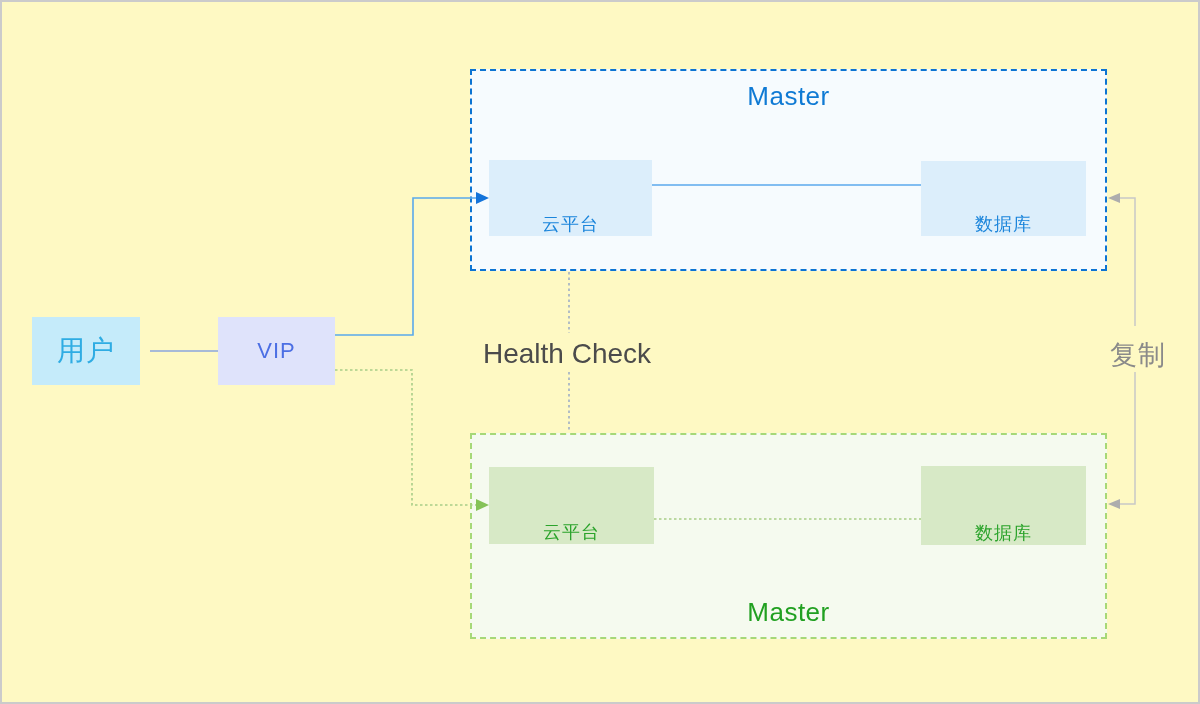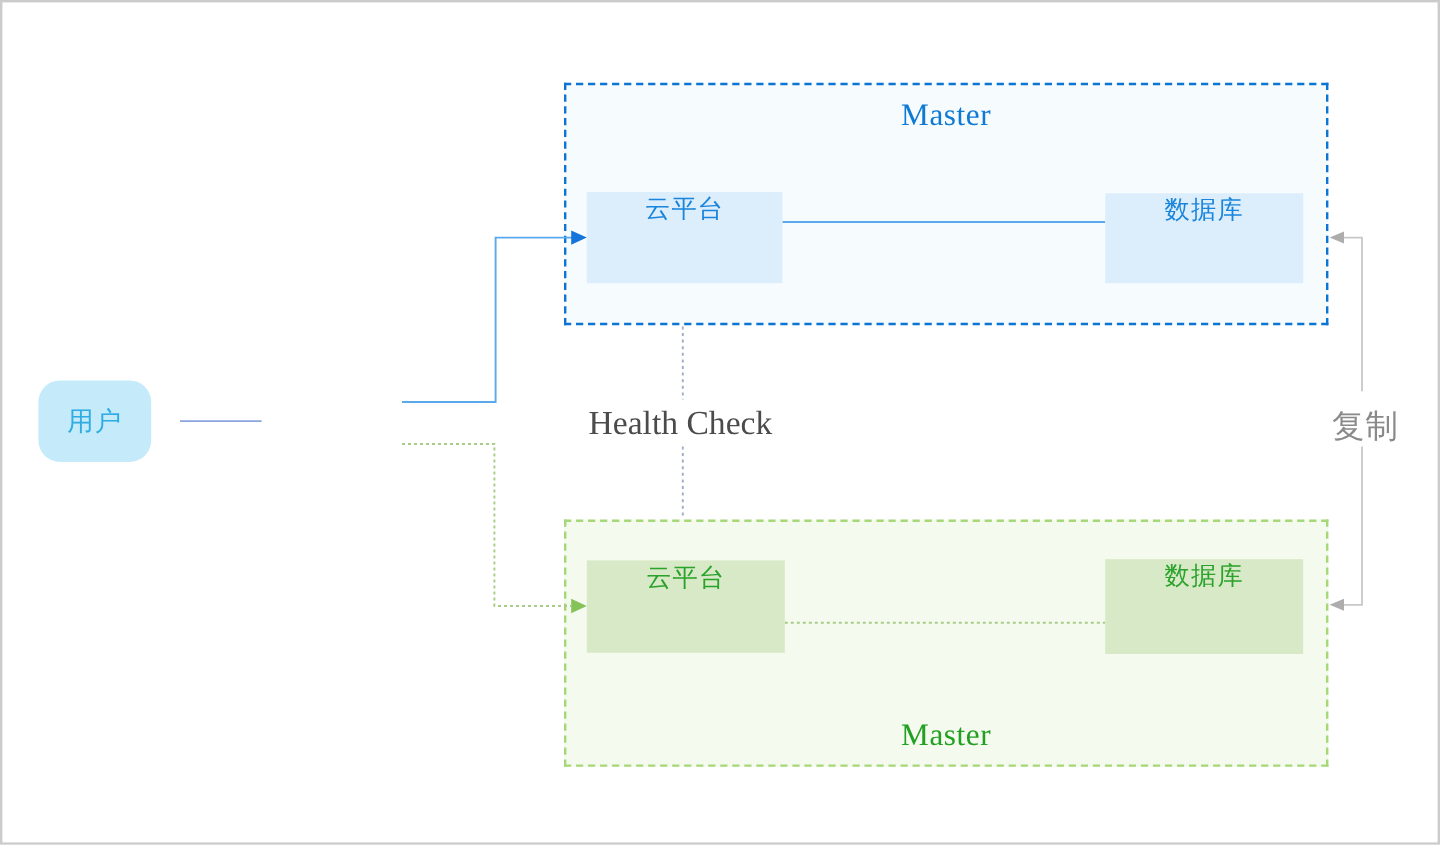--- a/index.html
+++ b/index.html
@@ -1,51 +1,51 @@
 <!DOCTYPE html>
 <html style="--canvas-border: #cbcbcb; --user-bg: #c5ebfa; --user-text: #2face3; --vip-bg: #dfe3fb; --vip-text: #4c6fe4; --user-vip-line: #8aa4de; --blue-group-bg: #f6fbfe; --blue-group-border: #0c74d2; --blue-title: #0f7ad4; --blue-box-bg: #dceefb; --blue-box-text: #1b85db; --blue-line: #5aa9ec; --blue-arrow: #1474da; --green-group-bg: #f5faef; --green-group-border: #a6d878; --green-title: #21a021; --green-box-bg: #d7e9c6; --green-box-text: #2ba32b; --green-line: #a8cd88; --green-arrow: #85c258; --health-line: #9faec6; --health-text: #4b4b4b; --repl-line: #c8c8c8; --repl-arrow: #adadad; --repl-text: #8a8a8a;"><head>
 <meta charset="utf-8">
 <style>
   html,body{margin:0;padding:0;background:#e9e9e9;}
   .canvas{
     position:relative;
     width:1200px;height:704px;
-    background:#ffffff;
+    background:#fef9c3;
     border:2px solid var(--canvas-border,#cbcbcb);
     box-sizing:border-box;
-    font-family:Liberation Serif, serif;
+    font-family:Liberation Sans, sans-serif;
     overflow:hidden;
   }
   .overlay{position:absolute;left:0;top:0;width:1200px;height:704px;pointer-events:none;}
   .node{
     position:absolute;display:flex;align-items:center;justify-content:center;
     box-sizing:border-box;letter-spacing:1px;
   }
-  .node-user{left:30px;top:315px;width:94px;height:68px;background:var(--user-bg);color:var(--user-text);font-size:22px;border-radius:18px;}
+  .node-user{left:30px;top:315px;width:108px;height:68px;background:var(--user-bg);color:var(--user-text);font-size:28px;}
   .node-vip{left:216px;top:315px;width:117px;height:68px;background:var(--vip-bg);color:var(--vip-text);font-size:22px;}
   .group{position:absolute;box-sizing:border-box;}
   .group-top{
     left:468px;top:67px;width:637px;height:202px;
     background:var(--blue-group-bg);
     border:2px dashed var(--blue-group-border);
   }
   .group-bottom{
     left:468px;top:431px;width:637px;height:206px;
     background:var(--green-group-bg);
     border:2px dashed var(--green-group-border);
   }
   .group-title{
     position:absolute;left:0;width:100%;text-align:center;
     font-size:26px;letter-spacing:0.5px;
   }
   .group-title.top{top:10px;color:var(--blue-title);}
   .group-title.bottom{bottom:9px;color:var(--green-title);}
   .inner-box{
-    position:absolute;display:flex;align-items:flex-start;justify-content:center;
-    font-size:21px;letter-spacing:1px;box-sizing:border-box;
+    position:absolute;display:flex;align-items:flex-end;justify-content:center;
+    font-size:18px;letter-spacing:1px;box-sizing:border-box;
   }
   .box-blue{background:var(--blue-box-bg);color:var(--blue-box-text);}
   .box-green{background:var(--green-box-bg);color:var(--green-box-text);}
   .cloud-top{left:487px;top:158px;width:163px;height:76px;}
   .db-top{left:919px;top:159px;width:165px;height:75px;}
   .cloud-bottom{left:487px;top:465px;width:165px;height:77px;}
   .db-bottom{left:919px;top:464px;width:165px;height:79px;}
   .edge-label{position:absolute;text-align:center;}
   .label-health{left:465px;top:336px;width:200px;font-size:28px;color:var(--health-text);}
   .label-repl{left:1086px;top:335px;width:100px;font-size:27px;color:var(--repl-text);letter-spacing:1px;}
@@ -82,20 +82,23 @@
     <path class="st-green" d="M652 517 H919"></path>
     <path class="st-health" d="M567 270 V331 M567 370 V430"></path>
     <path class="st-repl" d="M1110 196 H1133 V324 M1133 370 V502 H1110"></path>
     <polygon class="ah-gray" points="1106,196 1118,191 1118,201"></polygon>
     <polygon class="ah-gray" points="1106,502 1118,497 1118,507"></polygon>
   </svg>
 
   <div class="node node-user">
     <span>用户</span>
   </div>
+  <div class="node node-vip">
+    <span>VIP</span>
+  </div>
 
   <div class="inner-box box-blue cloud-top">
     <span>云平台</span>
   </div>
   <div class="inner-box box-blue db-top">
     <span>数据库</span>
   </div>
 
   <div class="inner-box box-green cloud-bottom">
     <span>云平台</span>

